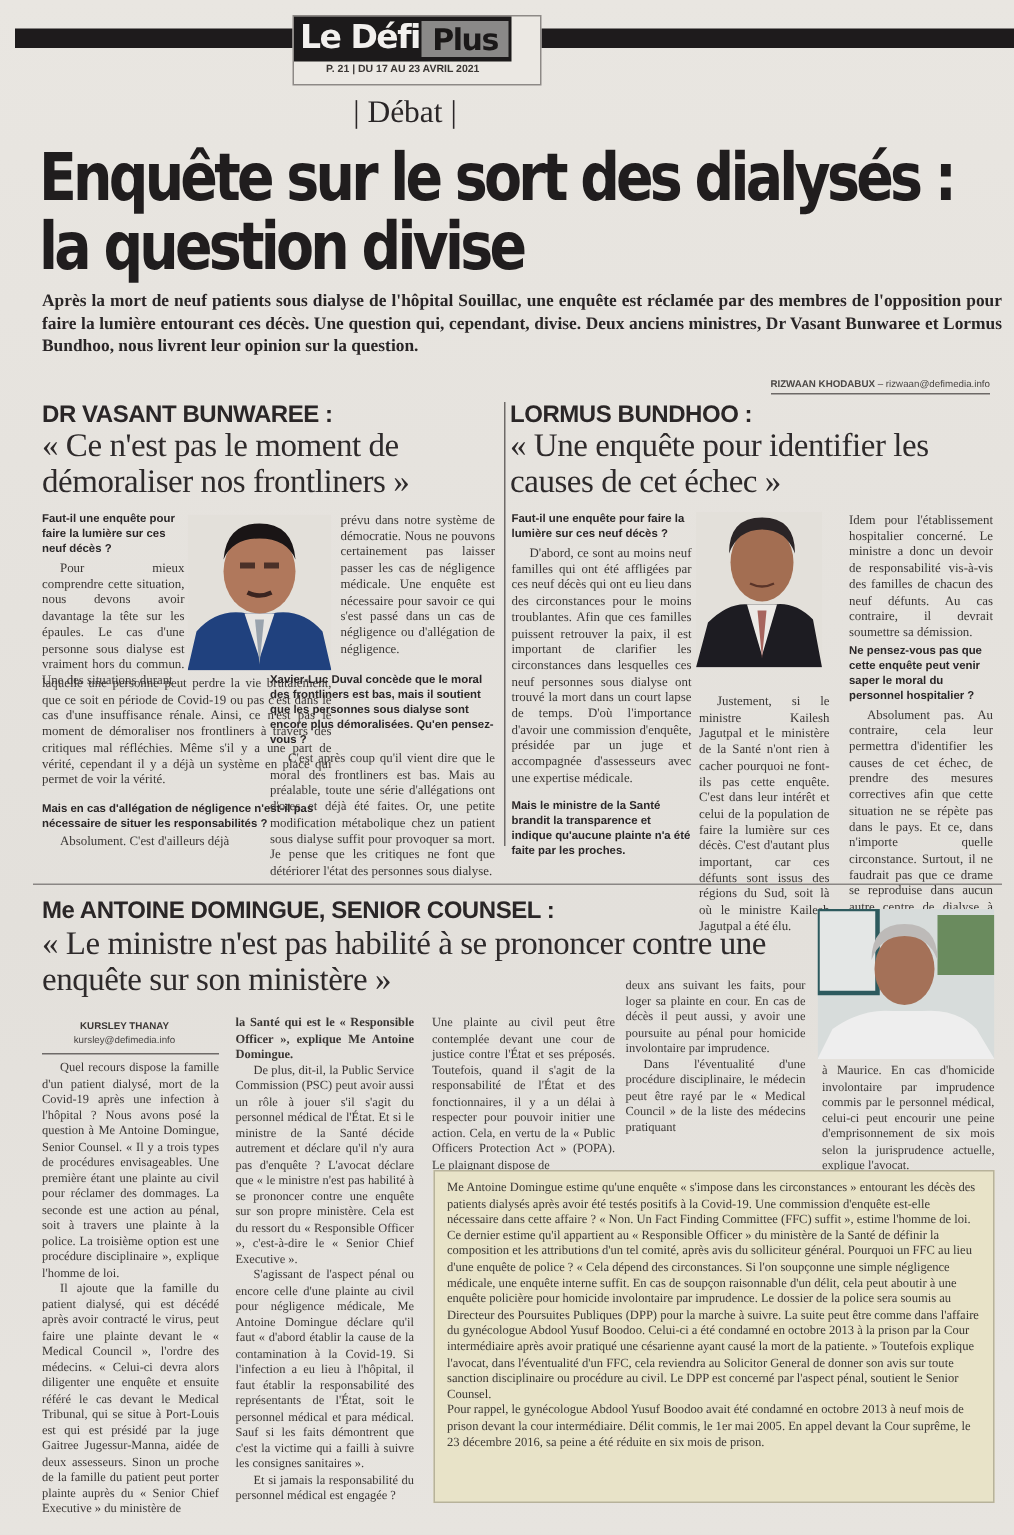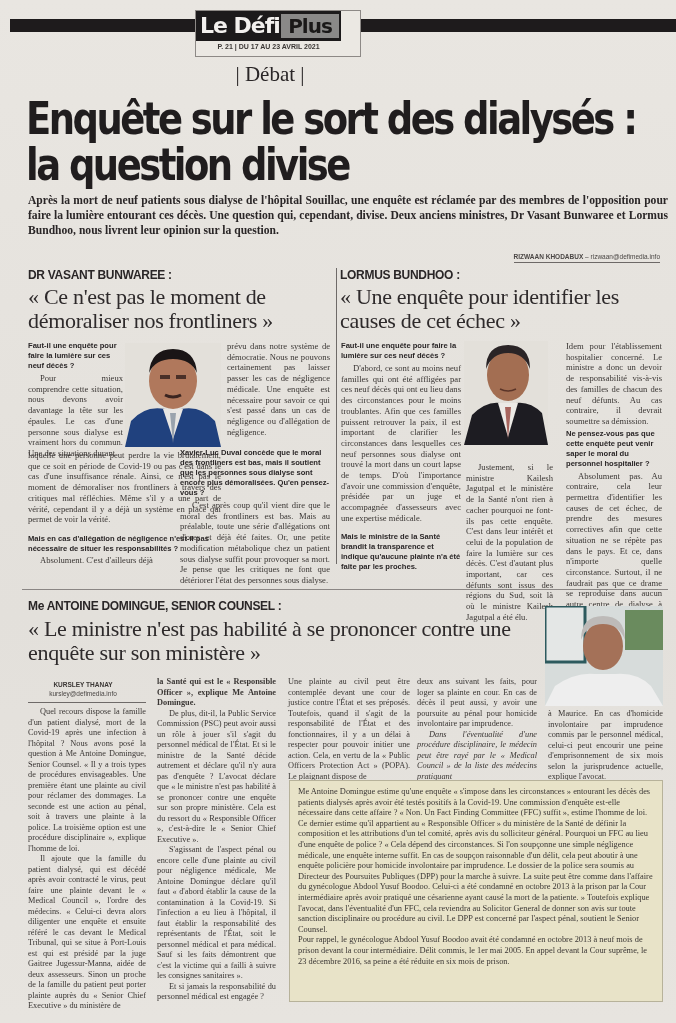--- a/index.html
+++ b/index.html
@@ -25,21 +25,21 @@
 
   .headline { position: absolute; left: 26px; top: 96px; width: 640px; font-family: "DejaVu Sans", sans-serif; font-weight: bold; font-size: 44px; line-height: 46px; color: #201d1e; letter-spacing: -3px; transform: scaleX(0.84); transform-origin: left top; white-space: nowrap; }
 
   .chapo { position: absolute; left: 28px; top: 193px; width: 640px; font-family: Liberation Serif, serif; font-weight: bold; font-size: 11.6px; line-height: 15px; color: #2a2627; text-align: justify; }
   .byline-main { position: absolute; right: 16px; top: 253px; font-family: "Liberation Sans", sans-serif; font-size: 6.5px; color: #4a4644; border-bottom: 1px solid #6d6967; padding-bottom: 2px; }
   .byline-main b { font-weight: bold; }
 
   .vrule { position: absolute; width: 1px; background: #6e6a68; }
   .hrule { position: absolute; height: 1px; background: #8a8684; }
 
-  .name-head { position: absolute; font-family: "Liberation Sans", sans-serif; font-weight: bold; font-size: 12px; color: #2a2627; letter-spacing: -0.3px; }
+  .name-head { position: absolute; font-family: "Liberation Sans", sans-serif; font-weight: bold; font-size: 16px; color: #2a2627; letter-spacing: -0.3px; }
   .quote-head { position: absolute; font-family: "Liberation Serif", serif; font-size: 22px; line-height: 24px; color: #2e2a2b; letter-spacing: -0.3px; }
 
   .q { font-family: "Liberation Sans", sans-serif; font-weight: bold; font-size: 7.6px; line-height: 10px; color: #2a2627; }
   .txt { font-family: "Liberation Serif", serif; font-size: 8.6px; line-height: 10.7px; color: #3a3634; text-align: justify; hyphens: auto; }
   .txt.ind { text-indent: 12px; }
   .block { position: absolute; }
 
   .photo { position: absolute; overflow: hidden; }
   .photo svg { display: block; width: 100%; height: 100%; }
 
@@ -179,23 +179,23 @@
     <div class="txt" style="font-size:8.3px; line-height:10.5px;font-weight:bold;">la Santé qui est le « Responsible Officer », explique Me Antoine Domingue.</div>
     <div class="txt ind" style="font-size:8.3px; line-height:10.5px;">De plus, dit-il, la Public Service Commission (PSC) peut avoir aussi un rôle à jouer s'il s'agit du personnel médical de l'État. Et si le ministre de la Santé décide autrement et déclare qu'il n'y aura pas d'enquête ? L'avocat déclare que « le ministre n'est pas habilité à se prononcer contre une enquête sur son propre ministère. Cela est du ressort du « Responsible Officer », c'est-à-dire le « Senior Chief Executive ».</div>
     <div class="txt ind" style="font-size:8.3px; line-height:10.5px;">S'agissant de l'aspect pénal ou encore celle d'une plainte au civil pour négligence médicale, Me Antoine Domingue déclare qu'il faut « d'abord établir la cause de la contamination à la Covid-19. Si l'infection a eu lieu à l'hôpital, il faut établir la responsabilité des représentants de l'État, soit le personnel médical et para médical. Sauf si les faits démontrent que c'est la victime qui a failli à suivre les consignes sanitaires ».</div>
     <div class="txt ind" style="font-size:8.3px; line-height:10.5px;">Et si jamais la responsabilité du personnel médical est engagée ?</div>
   </div>
 
   <div class="block" style="left:288px; top:677px; width:122px;">
     <div class="txt" style="font-size:8.3px; line-height:10.5px;">Une plainte au civil peut être contemplée devant une cour de justice contre l'État et ses préposés. Toutefois, quand il s'agit de la responsabilité de l'État et des fonctionnaires, il y a un délai à respecter pour pouvoir initier une action. Cela, en vertu de la « Public Officers Protection Act » (POPA). Le plaignant dispose de</div>
   </div>
 
-  <div class="block" style="left:417px; top:677px; width:120px;">
+  <div class="block" style="left:417px; top:652px; width:120px;">
     <div class="txt" style="font-size:8.3px; line-height:10.5px;">deux ans suivant les faits, pour loger sa plainte en cour. En cas de décès il peut aussi, y avoir une poursuite au pénal pour homicide involontaire par imprudence.</div>
-    <div class="txt ind" style="font-size:8.3px; line-height:10.5px;font-style:italic;">Dans l'éventualité d'une procédure disciplinaire, le médecin peut être rayé par le « Medical Council » de la liste des médecins pratiquant</div>
+    <div class="txt ind" style="font-size:8.3px; line-height:10.5px;">Dans l'éventualité d'une procédure disciplinaire, le médecin peut être rayé par le « Medical Council » de la liste des médecins pratiquant</div>
   </div>
 
   <div class="block" style="left:548px; top:709px; width:115px;">
     <div class="txt" style="font-size:8.3px; line-height:10.5px;">à Maurice. En cas d'homicide involontaire par imprudence commis par le personnel médical, celui-ci peut encourir une peine d'emprisonnement de six mois selon la jurisprudence actuelle, explique l'avocat.</div>
   </div>
 
   <div class="box">
     <div class="txt">Me Antoine Domingue estime qu'une enquête « s'impose dans les circonstances » entourant les décès des patients dialysés après avoir été testés positifs à la Covid-19. Une commission d'enquête est-elle nécessaire dans cette affaire ? « Non. Un Fact Finding Committee (FFC) suffit », estime l'homme de loi. Ce dernier estime qu'il appartient au « Responsible Officer » du ministère de la Santé de définir la composition et les attributions d'un tel comité, après avis du solliciteur général. Pourquoi un FFC au lieu d'une enquête de police ? « Cela dépend des circonstances. Si l'on soupçonne une simple négligence médicale, une enquête interne suffit. En cas de soupçon raisonnable d'un délit, cela peut aboutir à une enquête policière pour homicide involontaire par imprudence. Le dossier de la police sera soumis au Directeur des Poursuites Publiques (DPP) pour la marche à suivre. La suite peut être comme dans l'affaire du gynécologue Abdool Yusuf Boodoo. Celui-ci a été condamné en octobre 2013 à la prison par la Cour intermédiaire après avoir pratiqué une césarienne ayant causé la mort de la patiente. » Toutefois explique l'avocat, dans l'éventualité d'un FFC, cela reviendra au Solicitor General de donner son avis sur toute sanction disciplinaire ou procédure au civil. Le DPP est concerné par l'aspect pénal, soutient le Senior Counsel.</div>
     <div class="txt">Pour rappel, le gynécologue Abdool Yusuf Boodoo avait été condamné en octobre 2013 à neuf mois de prison devant la cour intermédiaire. Délit commis, le 1er mai 2005. En appel devant la Cour suprême, le 23 décembre 2016, sa peine a été réduite en six mois de prison.</div>
   </div>

